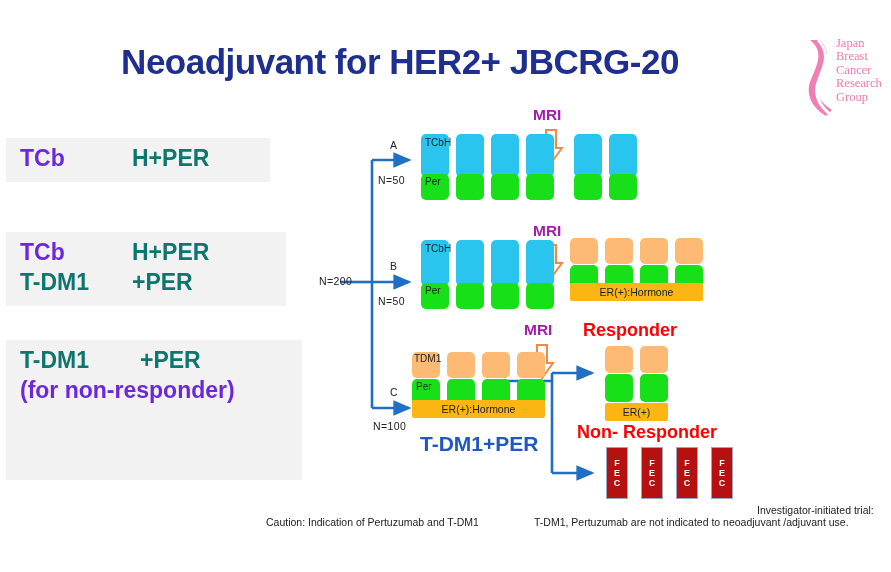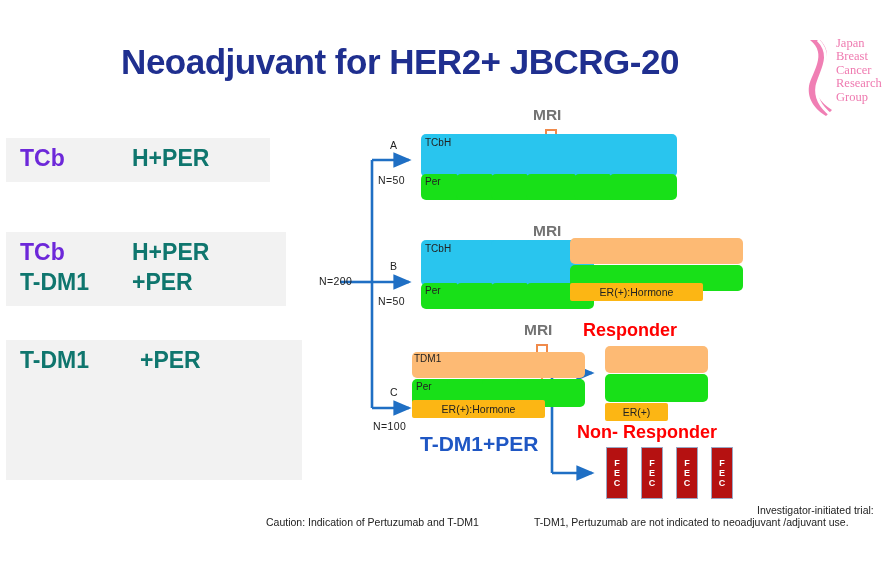--- a/index.html
+++ b/index.html
@@ -41,37 +41,37 @@
   #regbox-c .c1{min-width:120px;}
 
   
   #tree{left:0;top:0;width:891px;height:572px;}
 
   
   .armlabel{font-size:10.5px;color:#222;}
   .nlabel{font-size:10.5px;color:#222;letter-spacing:0.4px;}
 
   
-  .blk{position:absolute;border-radius:5px;padding-left:40px;}
+  .blk{position:absolute;border-radius:5px;}
   .blk-top{background:#29c5ee;}
   .blk-tdm1{background:#fdba74;}
   .blk-per{background:#18e018;}
   .blk .lab{
     position:absolute;left:4px;top:3px;font-size:10px;color:#222;
     white-space:nowrap;font-family:"Liberation Sans",sans-serif;
   }
   .blk .lab-per{top:2px;}
 
   .erbar{
     position:absolute;background:#fcb614;border-radius:2px;
     font-size:10.5px;color:#222;text-align:center;white-space:nowrap;
   }
 
   .mri{
-    position:absolute;color:#737373;font-weight:bold;font-size:15.5px;
+    position:absolute;color:#a21caf;font-weight:bold;font-size:15.5px;
     white-space:nowrap;
   }
   .outcome{
     position:absolute;color:#ff0000;font-weight:bold;font-size:18px;
     white-space:nowrap;
   }
   .armname{
     position:absolute;color:#1f57c4;font-weight:bold;font-size:21px;
     white-space:nowrap;
   }
@@ -126,20 +126,21 @@
     <span class="c1 green">T-DM1</span>
     <span class="green">+PER</span>
   </div>
 </div>
 
 <div class="abs regbox" id="regbox-c">
   <div class="regrow">
     <span class="c1 green">T-DM1</span>
     <span class="green">+PER</span>
   </div>
+  <div class="regrow blue">(for non-responder)</div>
 </div>
 
 <svg class="abs" id="tree">
   <defs>
     <marker id="ah" markerWidth="7" markerHeight="7" refX="6" refY="3" orient="auto">
       <path d="M0,0 L7,3 L0,6 Z" fill="#1f6fc4"></path>
     </marker>
   </defs>
 
   <path d="M340,282 L372,282" fill="none" stroke="#1f6fc4" stroke-width="2.6"></path>

